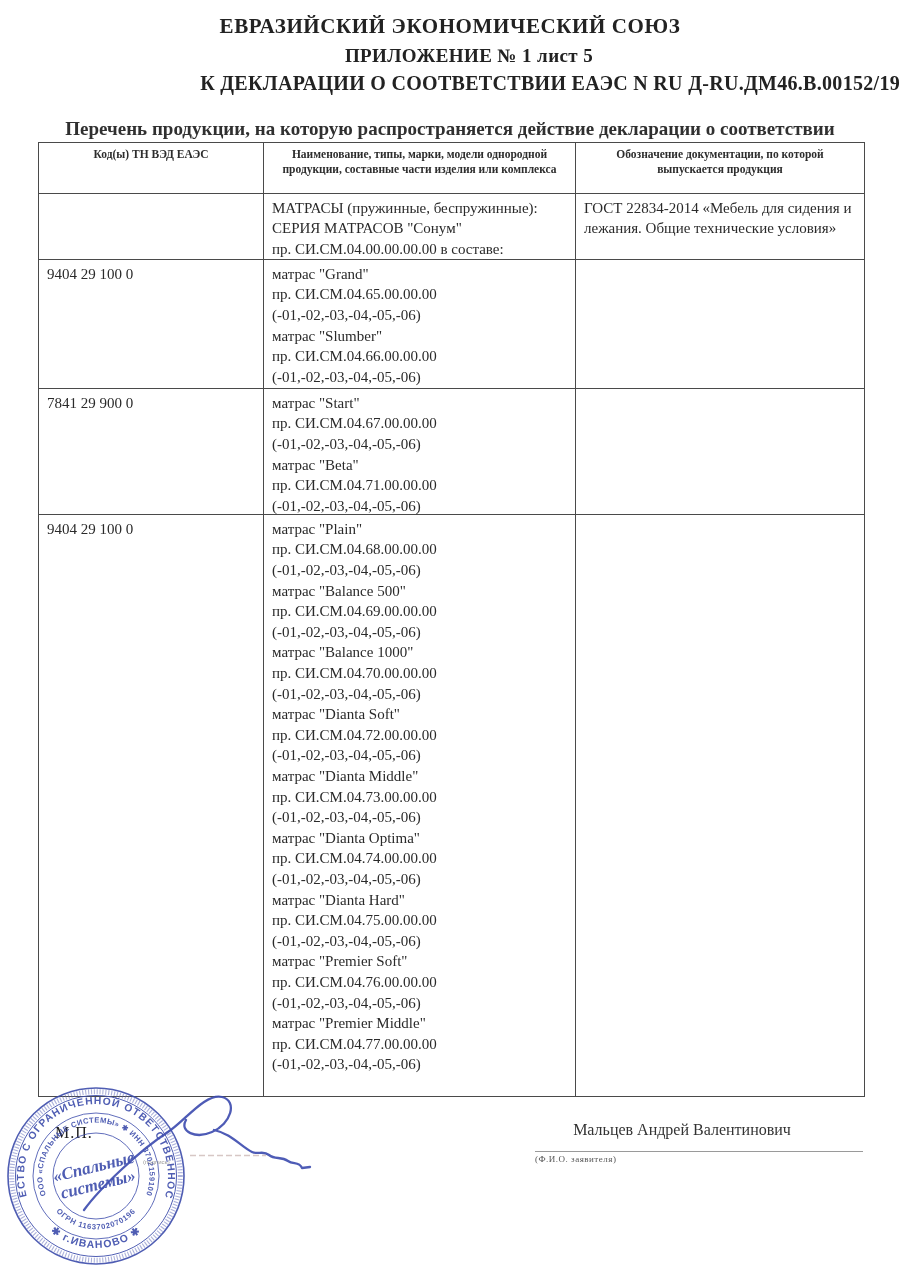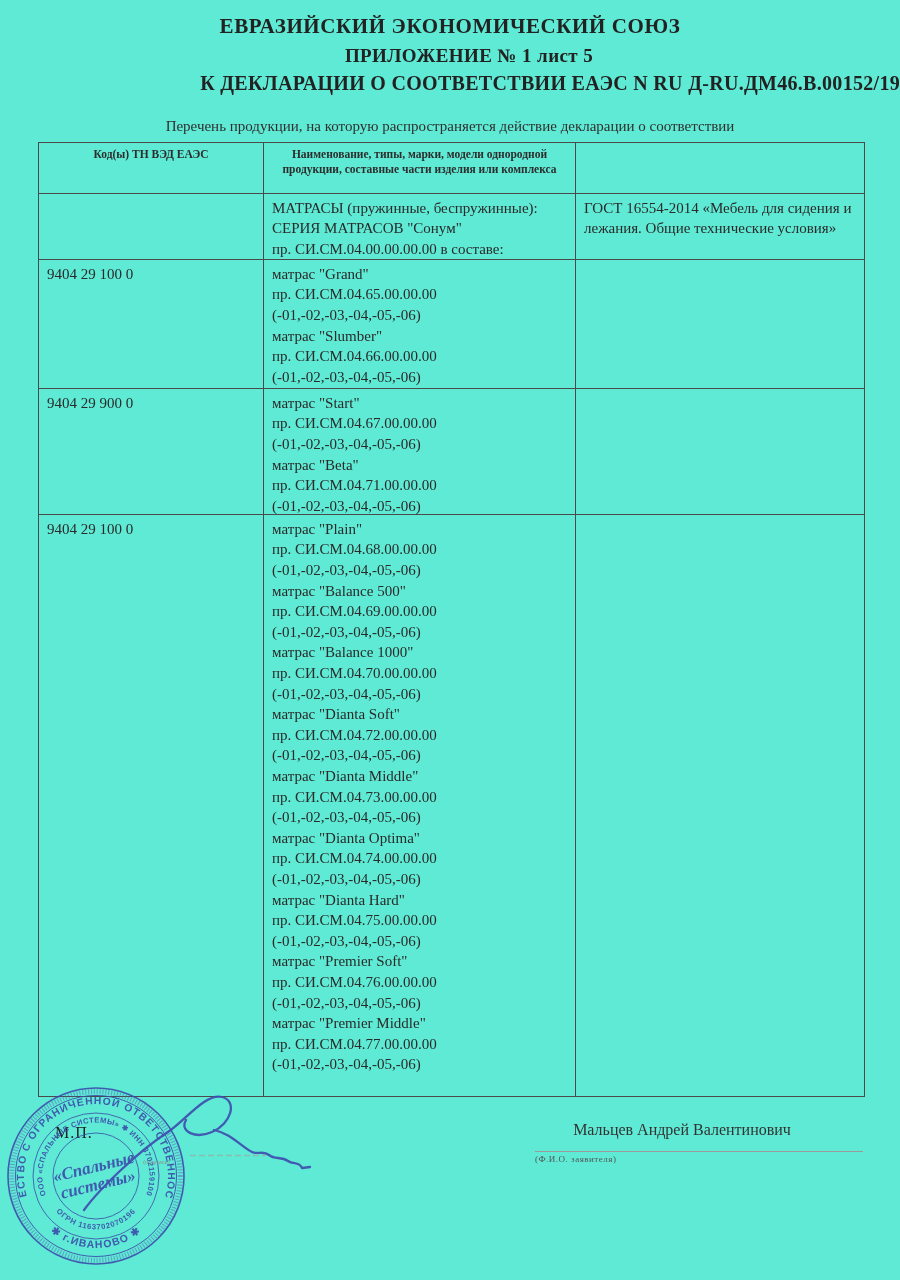--- a/index.html
+++ b/index.html
@@ -1,28 +1,28 @@
 <!DOCTYPE html>
 <html><head>
 <meta charset="utf-8">
 <style>
   html,body{margin:0;padding:0;background:#e8e8e8;}
   .doc{
-    position:relative;width:900px;height:1280px;background:#5eead4;
+    position:relative;width:900px;height:1280px;background:#ffffff;
     font-family:"Liberation Serif","DejaVu Serif",serif;color:#262626;
     overflow:hidden;margin:0 auto;
   }
   .title1{position:absolute;top:14px;left:0;width:100%;text-align:center;
     font-size:21px;font-weight:bold;letter-spacing:.6px;color:#222;}
   .title2{position:absolute;top:45px;left:0;width:100%;text-align:center;
     font-size:19px;font-weight:bold;letter-spacing:.4px;color:#222;padding-left:19px;}
   .title3{position:absolute;top:72px;left:0;width:100%;text-align:right;
     font-size:20px;font-weight:bold;letter-spacing:.3px;color:#222;}
   .subtitle{position:absolute;top:118px;left:0;width:100%;text-align:center;
-    font-size:15px;color:#303030;}
+    font-size:19px;color:#303030;font-weight:bold;}
   .ptable{
     position:absolute;left:38px;top:142px;width:827px;height:955px;
     border:1px solid #4a4a4a;box-sizing:border-box;display:flex;flex-direction:column;
   }
   .thead{display:flex;height:51px;border-bottom:1px solid #4a4a4a;box-sizing:border-box;}
   .trow{display:flex;border-bottom:1px solid #4a4a4a;box-sizing:border-box;}
   .trow:last-child{border-bottom:none;}
   .hc{box-sizing:border-box;padding:4px 8px 2px 8px;font-size:11.5px;font-weight:bold;
     text-align:center;line-height:1.32;color:#2d2d2d;}
   .hc1,.c1{width:225px;border-right:1px solid #4a4a4a;}
@@ -46,43 +46,44 @@
 
   <div class="title1">ЕВРАЗИЙСКИЙ ЭКОНОМИЧЕСКИЙ СОЮЗ</div>
   <div class="title2">ПРИЛОЖЕНИЕ № 1 лист 5</div>
   <div class="title3">К ДЕКЛАРАЦИИ О СООТВЕТСТВИИ ЕАЭС N RU Д-RU.ДМ46.В.00152/19</div>
   <div class="subtitle">Перечень продукции, на которую распространяется действие декларации о соответствии</div>
 
   <div class="ptable">
     <div class="thead">
       <div class="hc hc1">Код(ы) ТН ВЭД ЕАЭС</div>
       <div class="hc hc2">Наименование, типы, марки, модели однородной продукции, составные части изделия или комплекса</div>
+      <div class="hc hc3">Обозначение документации, по которой выпускается продукция</div>
     </div>
 
     <div class="trow" style="height:66px">
       <div class="cell c1"></div>
       <div class="cell c2">МАТРАСЫ (пружинные, беспружинные):
 СЕРИЯ МАТРАСОВ "Сонум"
 пр. СИ.СМ.04.00.00.00.00 в составе:</div>
-      <div class="cell c3">ГОСТ 16554-2014 «Мебель для сидения и лежания. Общие технические условия»</div>
+      <div class="cell c3">ГОСТ 22834-2014 «Мебель для сидения и лежания. Общие технические условия»</div>
     </div>
 
     <div class="trow" style="height:129px">
       <div class="cell c1">9404 29 100 0</div>
       <div class="cell c2">матрас "Grand"
 пр. СИ.СМ.04.65.00.00.00
 (-01,-02,-03,-04,-05,-06)
 матрас "Slumber"
 пр. СИ.СМ.04.66.00.00.00
 (-01,-02,-03,-04,-05,-06)</div>
       <div class="cell c3"></div>
     </div>
 
     <div class="trow" style="height:126px">
-      <div class="cell c1">9404 29 900 0</div>
+      <div class="cell c1">7841 29 900 0</div>
       <div class="cell c2">матрас "Start"
 пр. СИ.СМ.04.67.00.00.00
 (-01,-02,-03,-04,-05,-06)
 матрас "Beta"
 пр. СИ.СМ.04.71.00.00.00
 (-01,-02,-03,-04,-05,-06)</div>
       <div class="cell c3"></div>
     </div>
 
     <div class="trow" style="height:583px">

